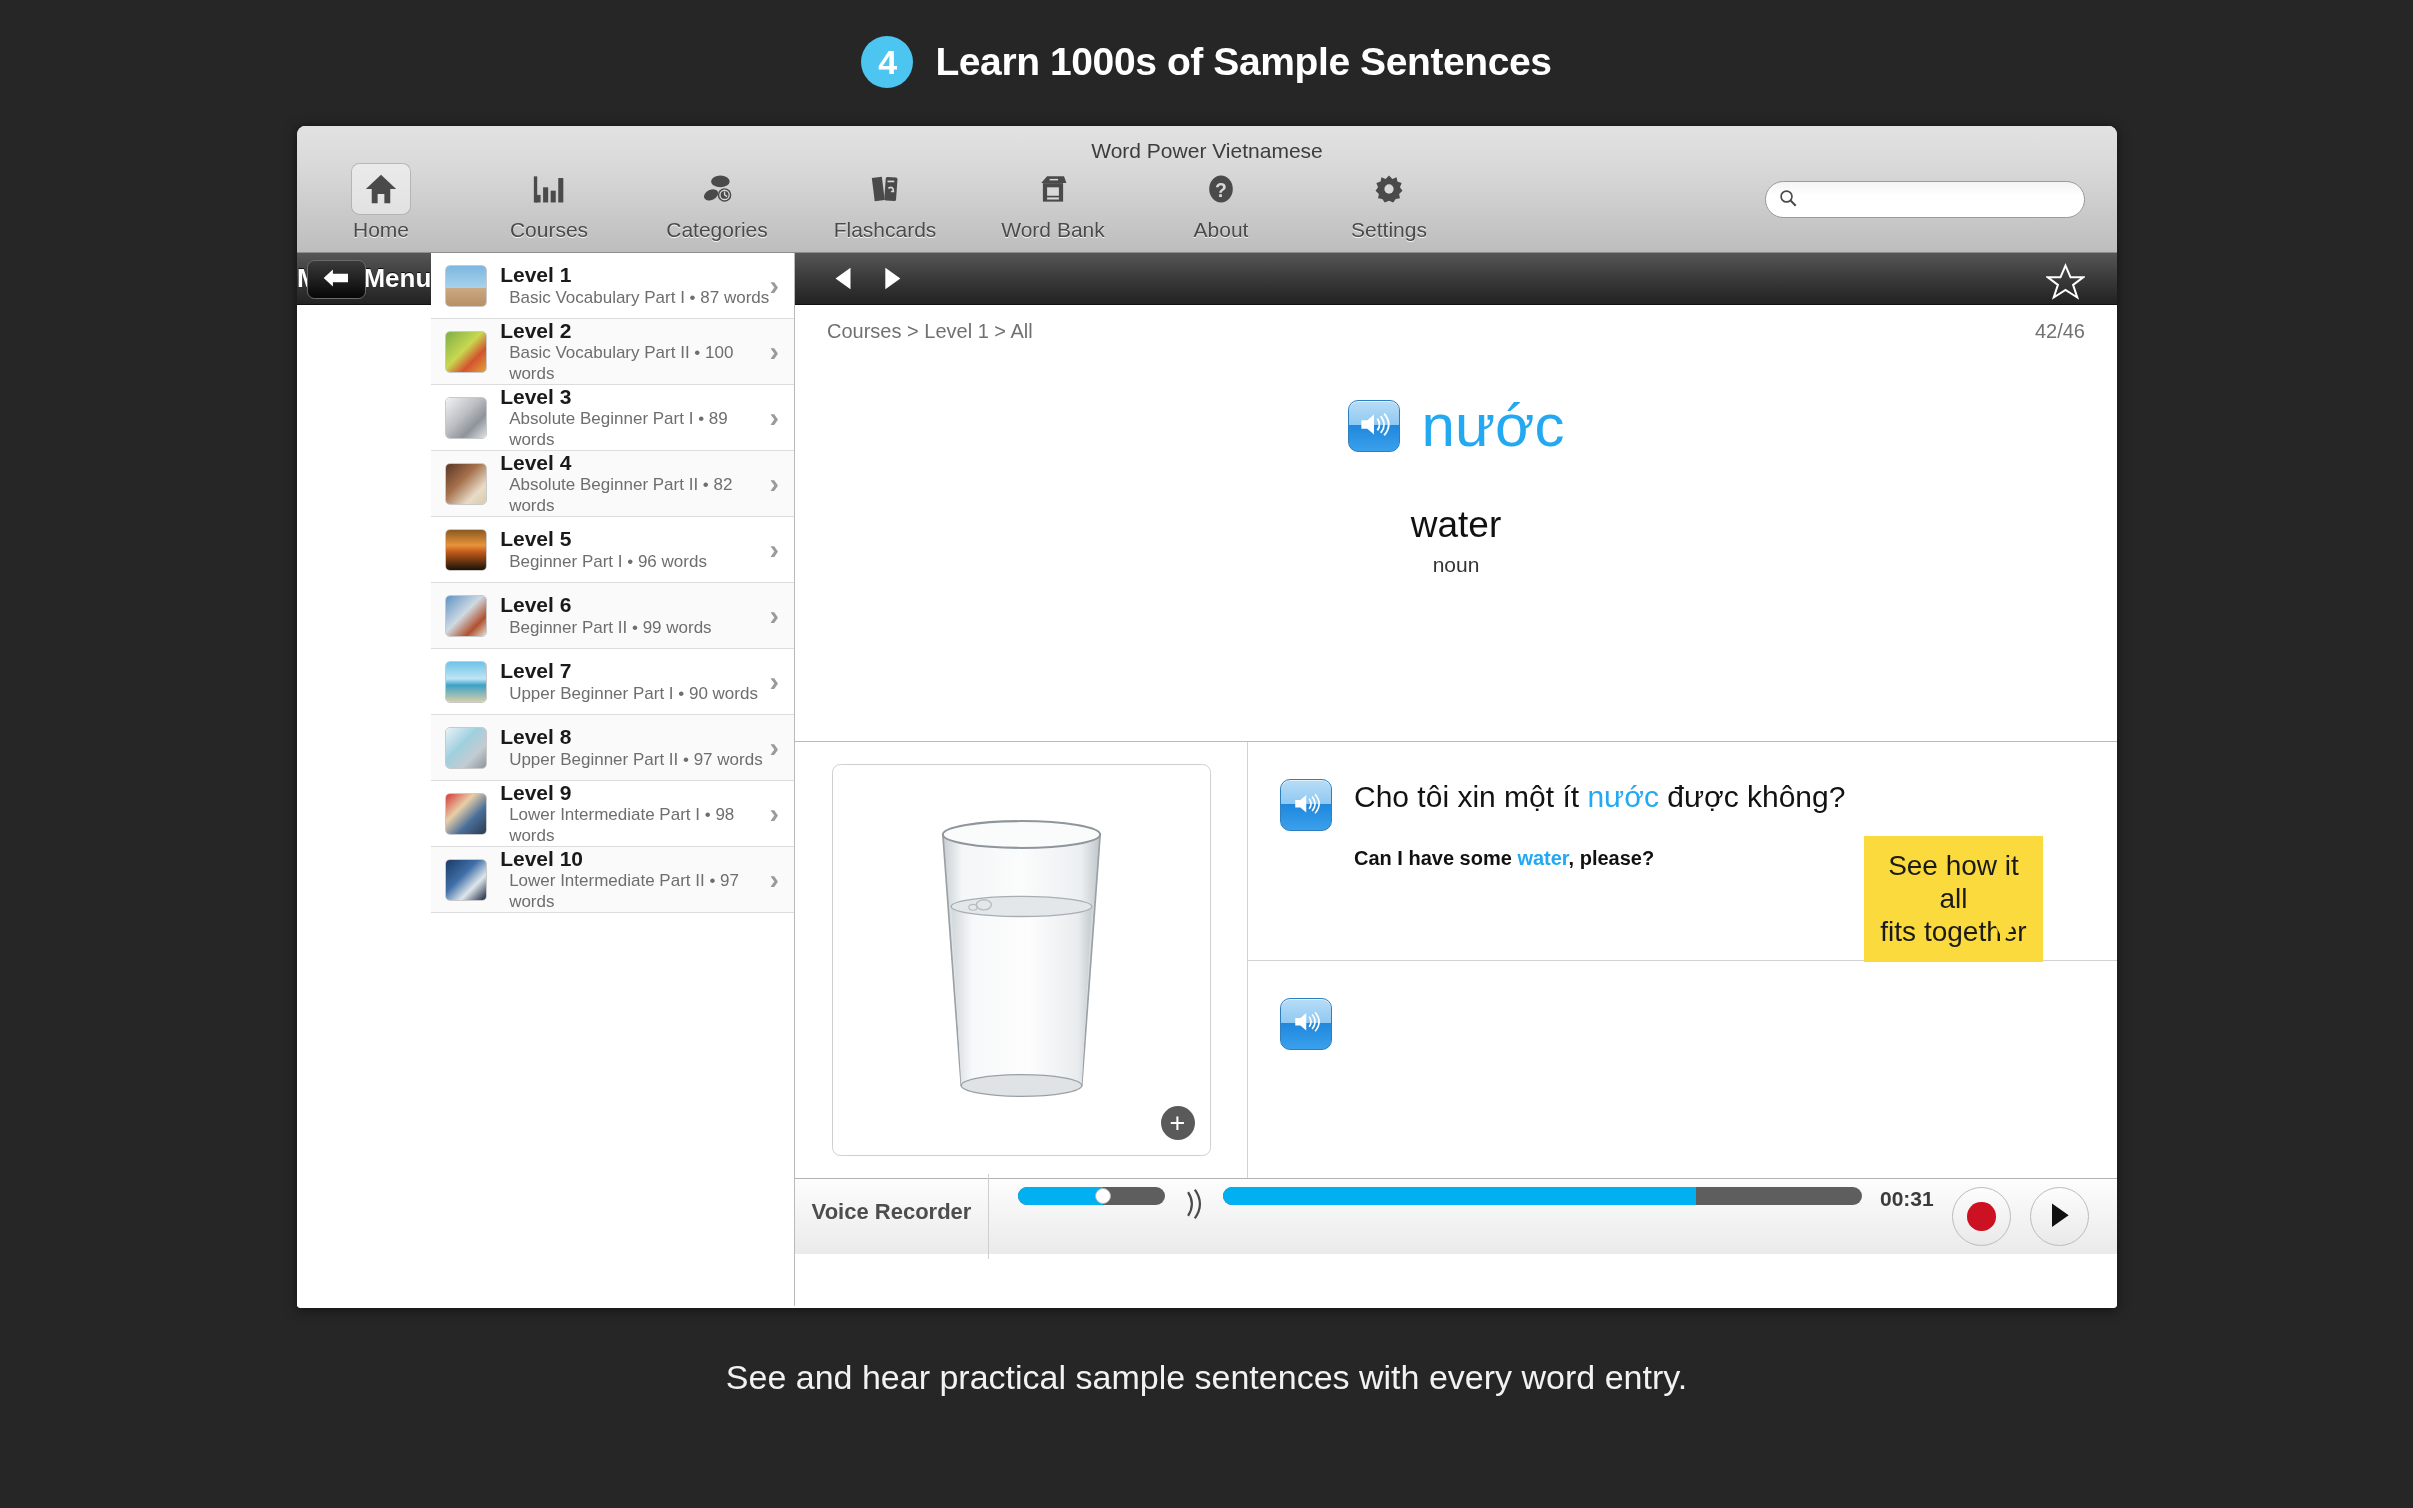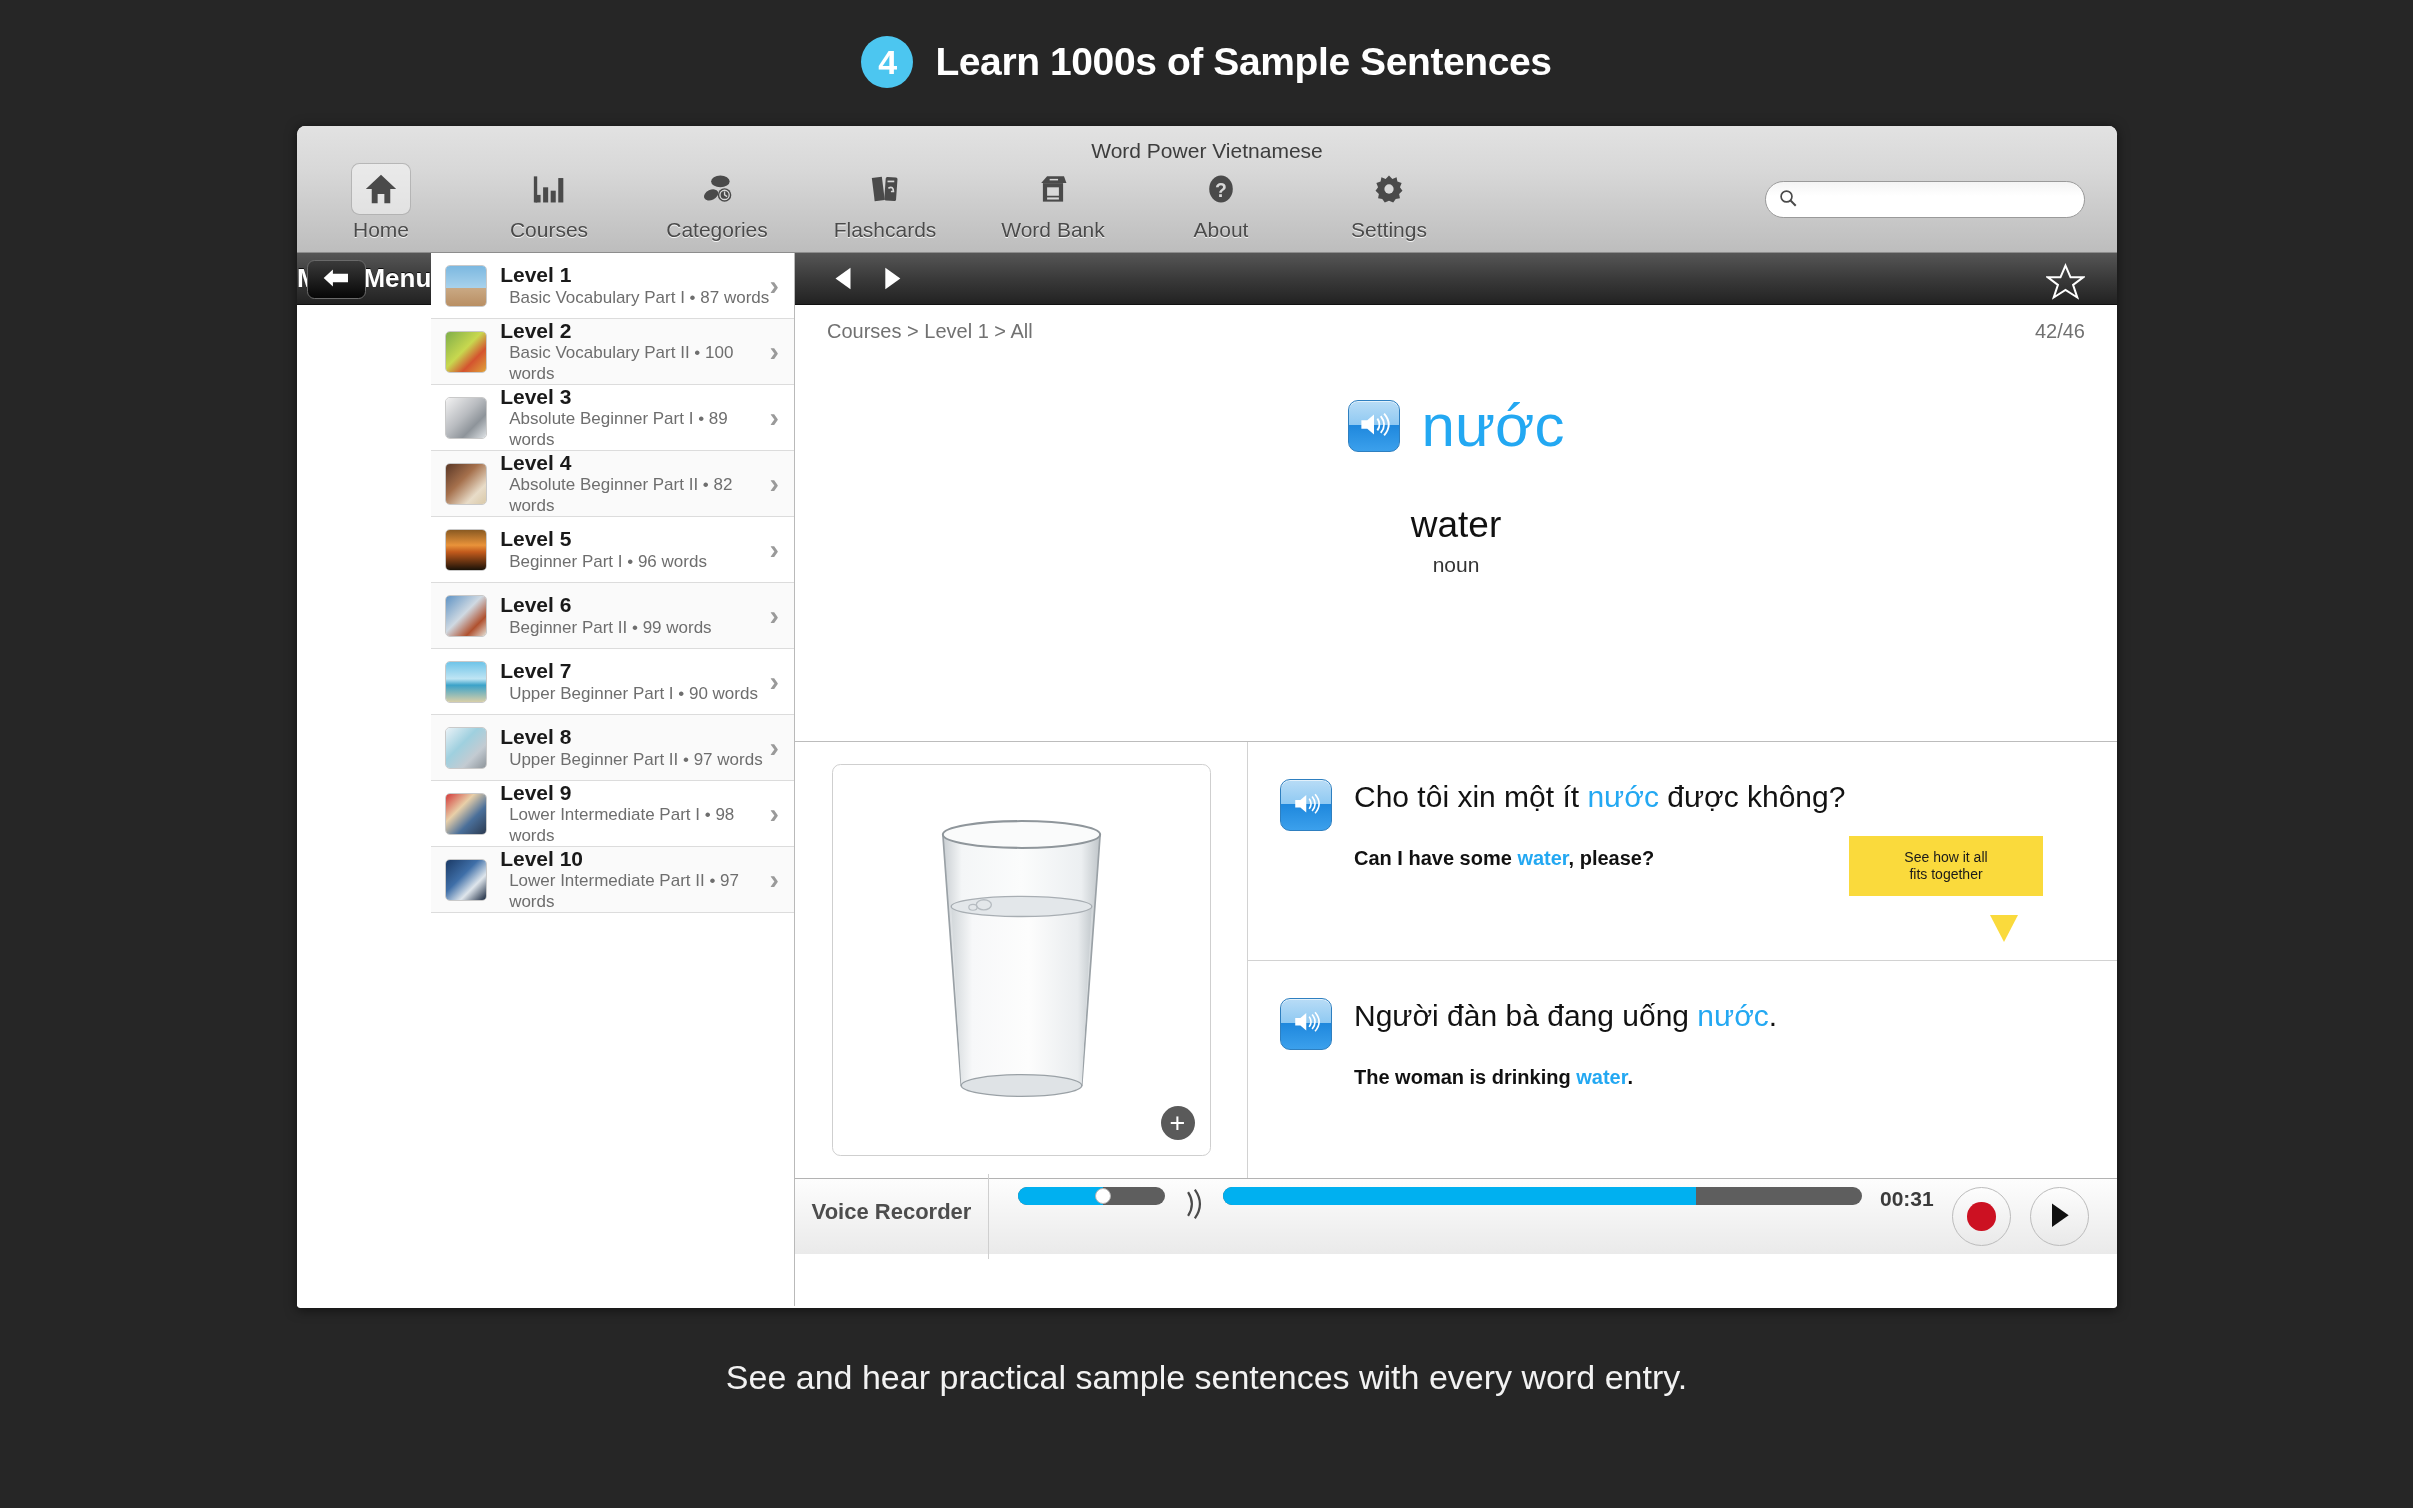--- a/index.html
+++ b/index.html
@@ -151,22 +151,22 @@
     box-shadow: inset 0 0.8px 0 rgba(255,255,255,0.8);
   }
   #target-word { font-size: 60px; color: #23a8f2; line-height: 1; }
   #translation {
     position: absolute; left: 0; right: 0; top: 199px; text-align: center;
   }
   #translation-main { font-size: 37px; color: #111111; }
   #translation-pos { font-size: 21px; color: #333333; margin-top: 6.7px; }
   #tooltip {
     position: absolute; right: 74px; top: 531px;
-    width: 194px; background: #fada3c; padding: 13.4px 15px;
-    font-size: 14px; color: #1a1a1a; text-align: center; line-height: 1.18;
+    width: 179px; background: #fada3c; padding: 13.4px 15px;
+    font-size: 28px; color: #1a1a1a; text-align: center; line-height: 1.18;
   }
   #tooltip-tail {
     position: absolute; right: 99px; top: 610px;
     width: 0; height: 0;
     border-left: 14.2px solid transparent; border-right: 14.2px solid transparent;
     border-top: 27px solid #fada3c;
   }
   #lower-split {
     display: flex; height: 437px;
     border-top: 0.8px solid #bcbcbc;
@@ -579,24 +579,20 @@
             <div class="speaker-btn">
               <span>
                 <svg width="28.5" height="23.5" viewBox="0 0 38 32">
                   <path d="M4 11 L11 11 L19 4 L19 28 L11 21 L4 21 Z" fill="#ffffff"></path>
                   <path d="M23 9 q5 7 0 14" stroke="#ffffff" stroke-width="2.2" fill="none"></path>
                   <path d="M27 6 q8 10 0 20" stroke="#ffffff" stroke-width="2.2" fill="none"></path>
                   <path d="M31 3 q11 13 0 26" stroke="#ffffff" stroke-width="2.2" fill="none"></path>
                 </svg>
               </span>
             </div>
-            <div class="sentence-texts">
-              <div class="sentence-target"><span>Người đàn bà đang uống </span><span class="hl">nước</span><span>.</span></div>
-              <div class="sentence-translation"><span>The woman is drinking </span><span class="hl">water</span><span>.</span></div>
-            </div>
           </div>
         </div>
       </div>
 
       <div id="recorder-bar">
         <div id="recorder-label">Voice Recorder</div>
         <div id="recorder-controls">
           <div class="volume-slider">
             <div class="volume-fill" style="width: 58%;"></div>
             <div class="volume-knob" style="left: calc(58% - 7.5px);"></div>

